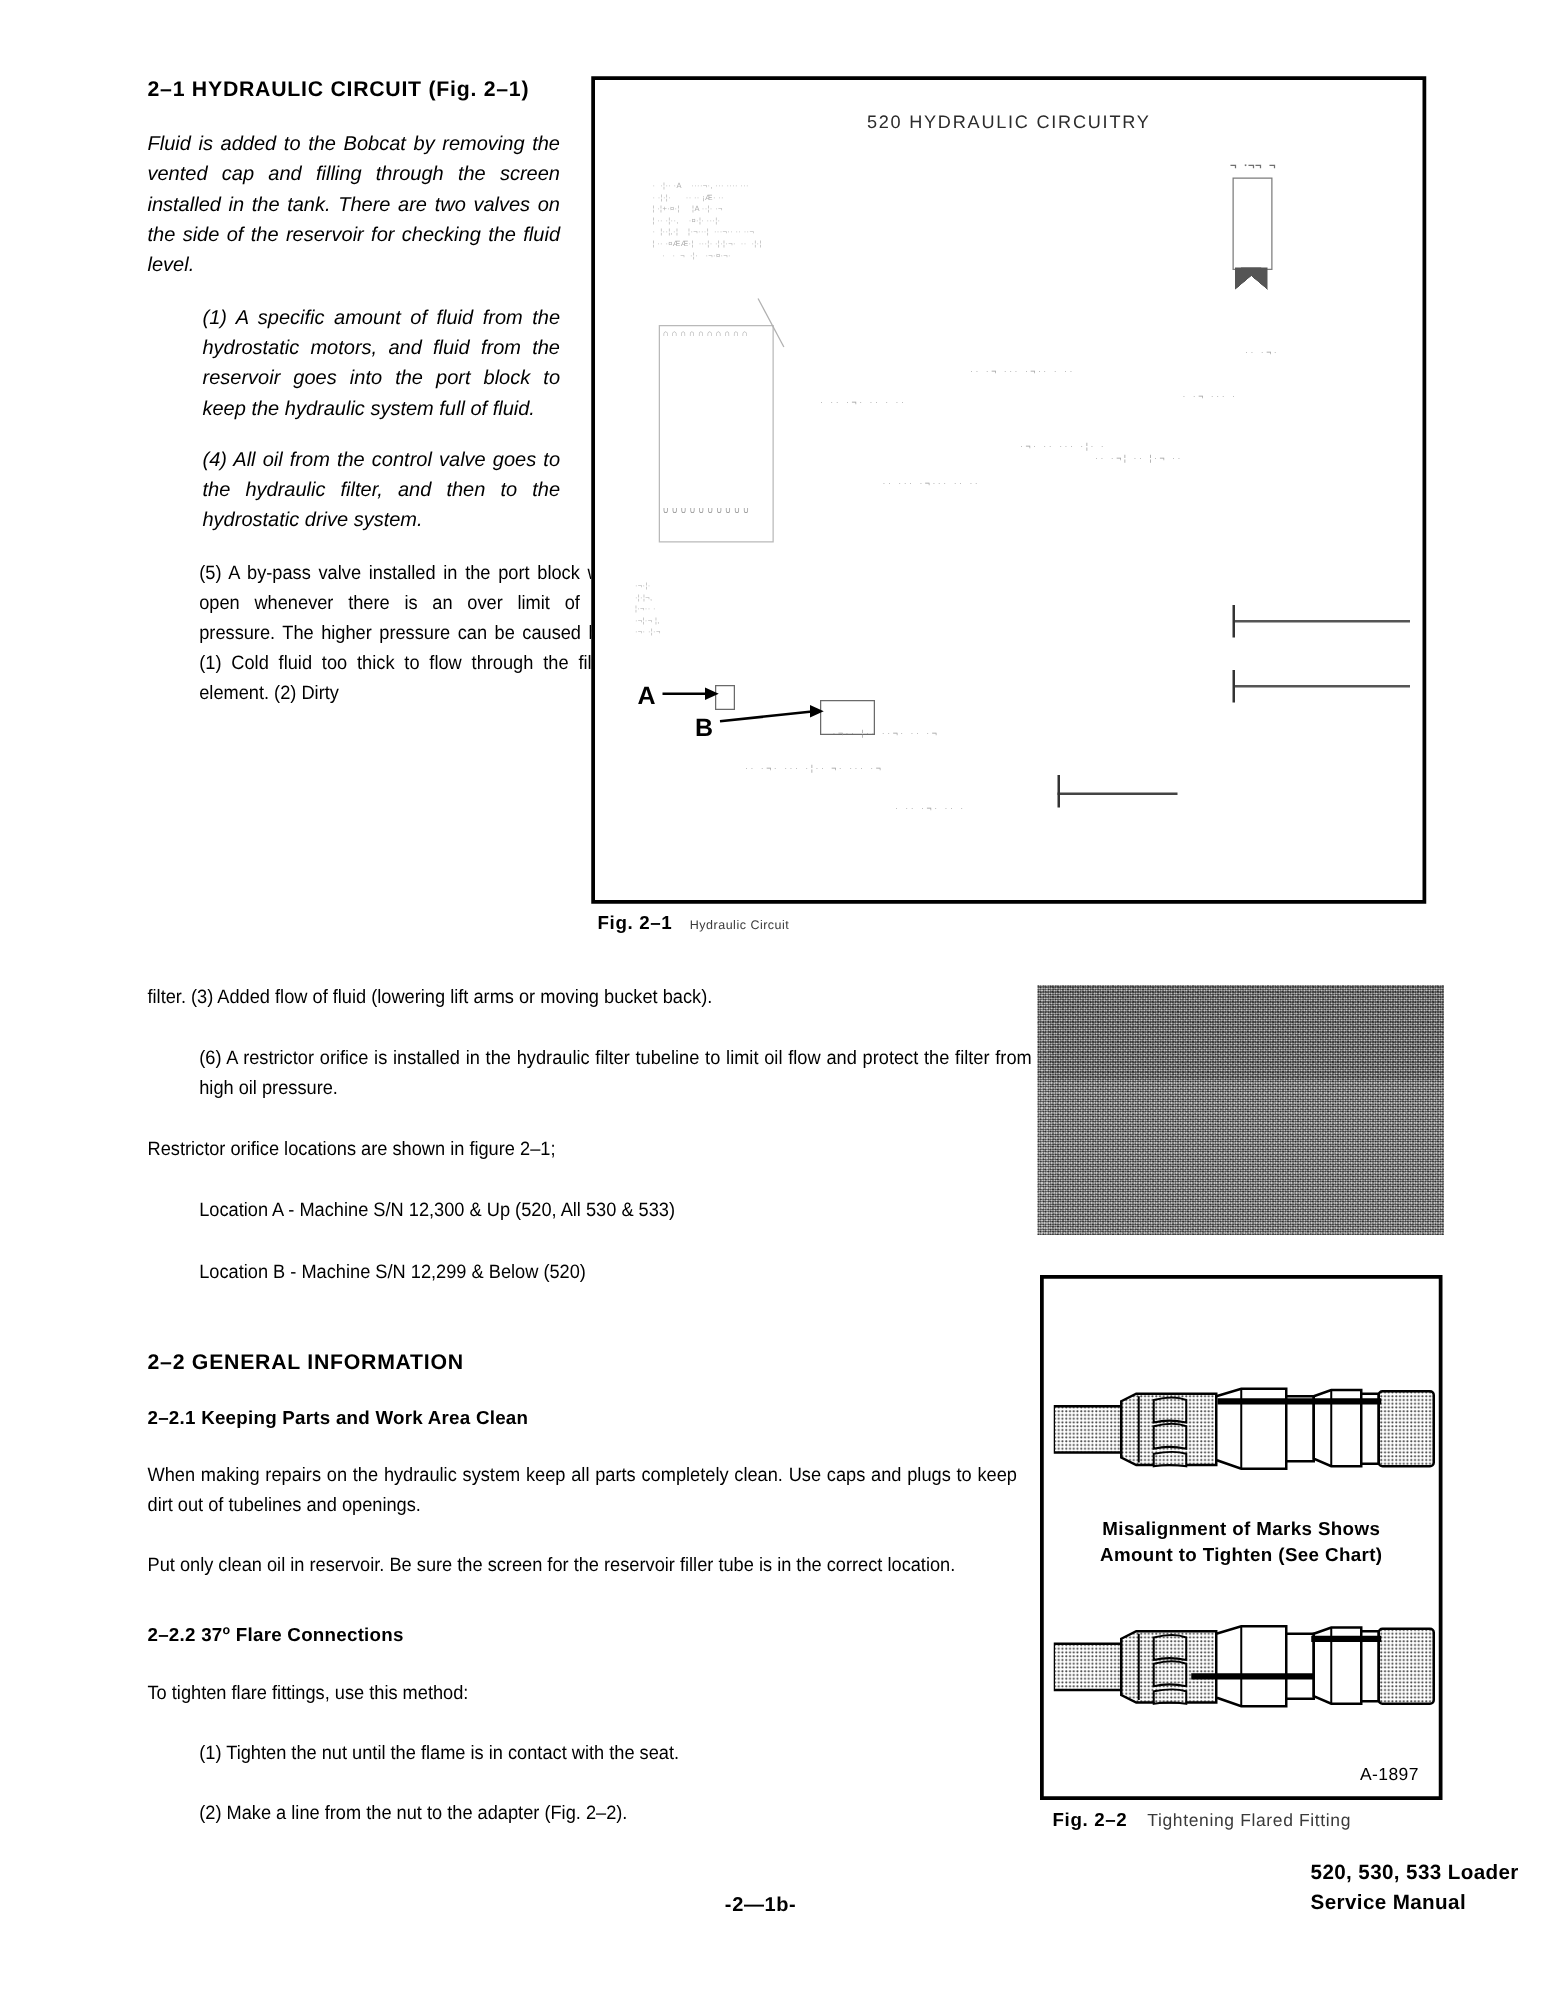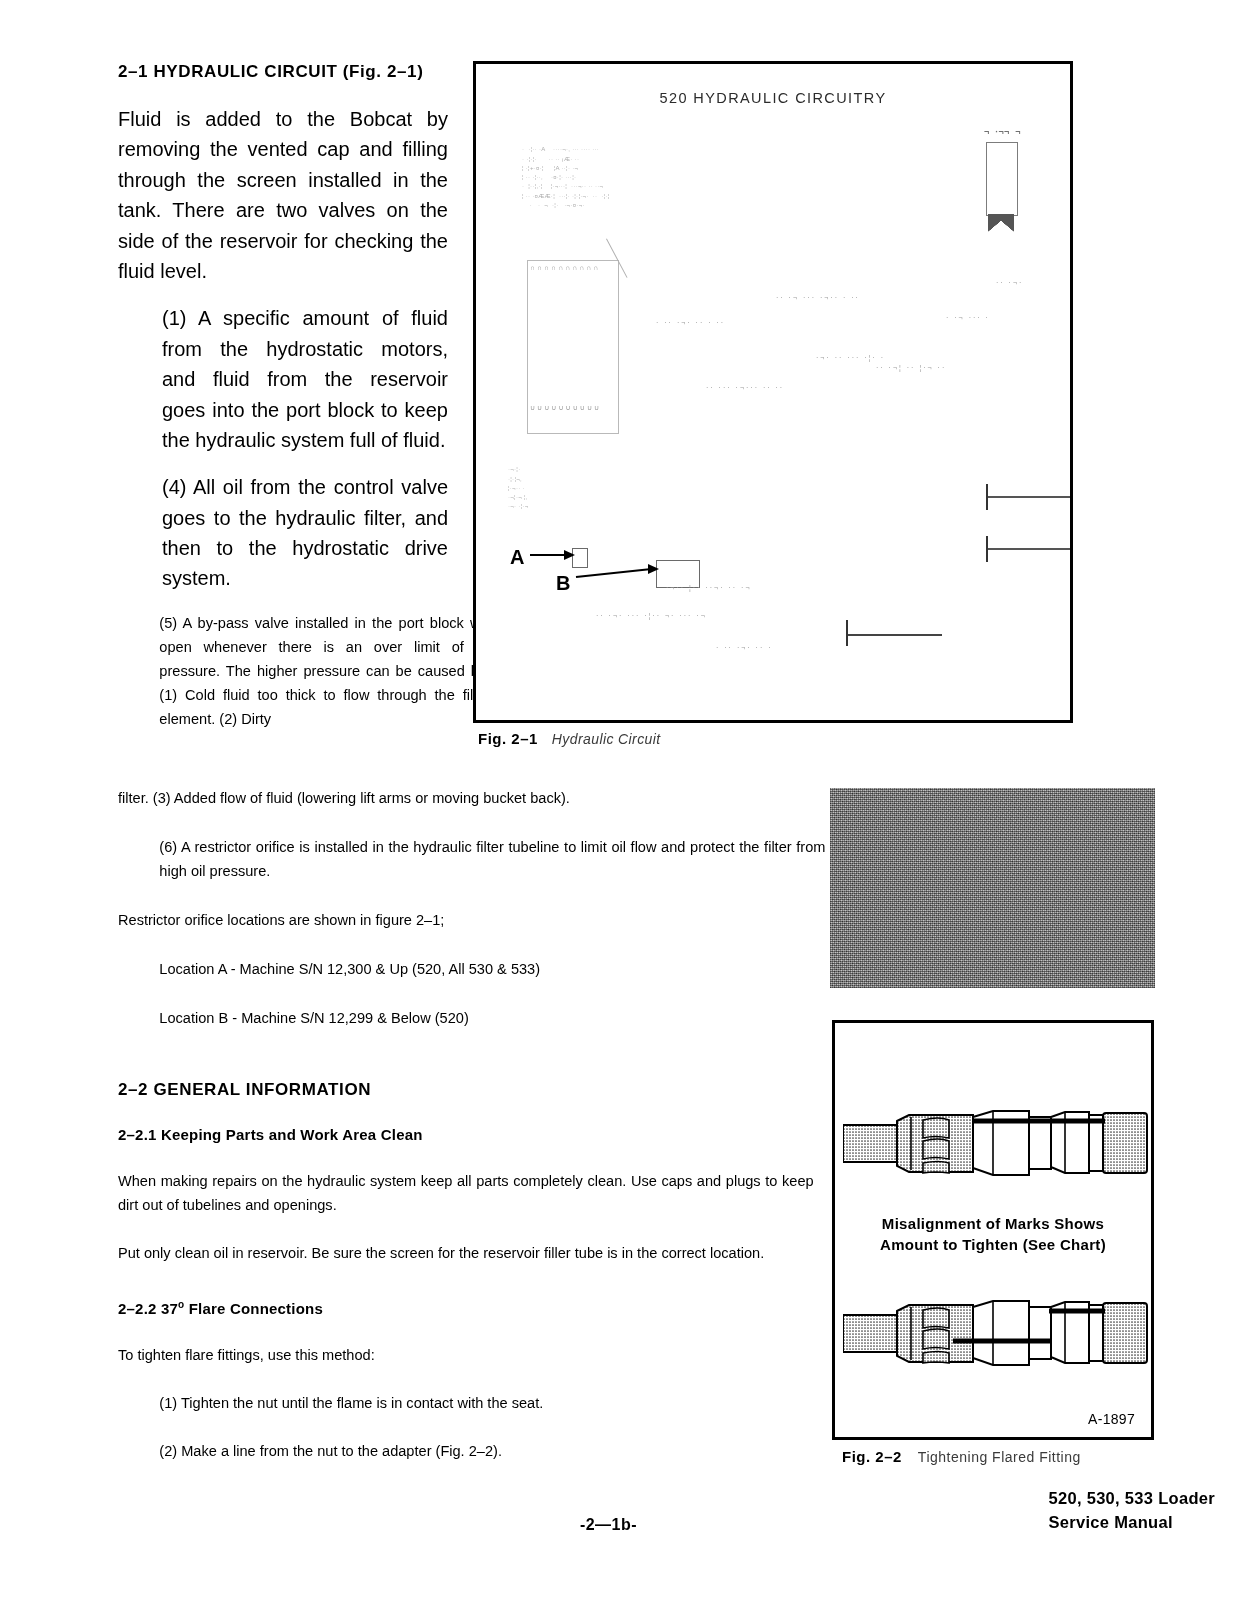--- a/index.html
+++ b/index.html
@@ -25,23 +25,24 @@
     font-weight: bold;
     font-size: 17px;
     letter-spacing: 0.6px;
   }
   .sub-head {
     font-weight: bold;
     font-size: 15px;
     letter-spacing: 0.2px;
   }
   .body-txt {
-    font-size: 20px;
+    font-size: 16px;
     line-height: 1.52;
     text-align: justify;
+    font-style: italic;
   }
   .body-narrow {
     font-size: 15.5px;
     line-height: 1.55;
     text-align: justify;
     transform: scaleX(0.94);
     transform-origin: left top;
   }
   .indent {
     padding-left: 44px;
@@ -75,21 +76,21 @@
   }
   #lower-col p { margin: 0 0 24px 0; }
   #lower-col .sec-head { margin: 0 0 26px 0; }
   #lower-col .sub-head { margin: 0 0 26px 0; }
 
   
   #fig1-frame {
     position: absolute;
     left: 473px;
     top: 61px;
-    width: 600px;
+    width: 668px;
     height: 662px;
     border: 3px solid #000;
     background: #fff;
     box-sizing: border-box;
     overflow: hidden;
   }
   #fig1-title {
     position: absolute;
     top: 26px;
     left: 0;
@@ -141,21 +142,21 @@
     border-bottom: 5px solid transparent;
     border-left: 11px solid #000;
   }
   #fig1-cap {
     position: absolute;
     left: 478px;
     top: 730px;
     font-size: 15px;
   }
   #fig1-cap .lbl { font-weight: bold; letter-spacing: .5px; }
-  #fig1-cap .txt { margin-left: 14px; color: #3a3a3a; font-size: 14px; letter-spacing: .4px; font-style: italic;}
+  #fig1-cap .txt { margin-left: 14px; color: #3a3a3a; font-size: 10px; letter-spacing: .4px;}
 
   
   #photo {
     position: absolute;
     left: 830px;
     top: 788px;
     width: 325px;
     height: 200px;
     background-color: #8f8f8f;
     background-image:

